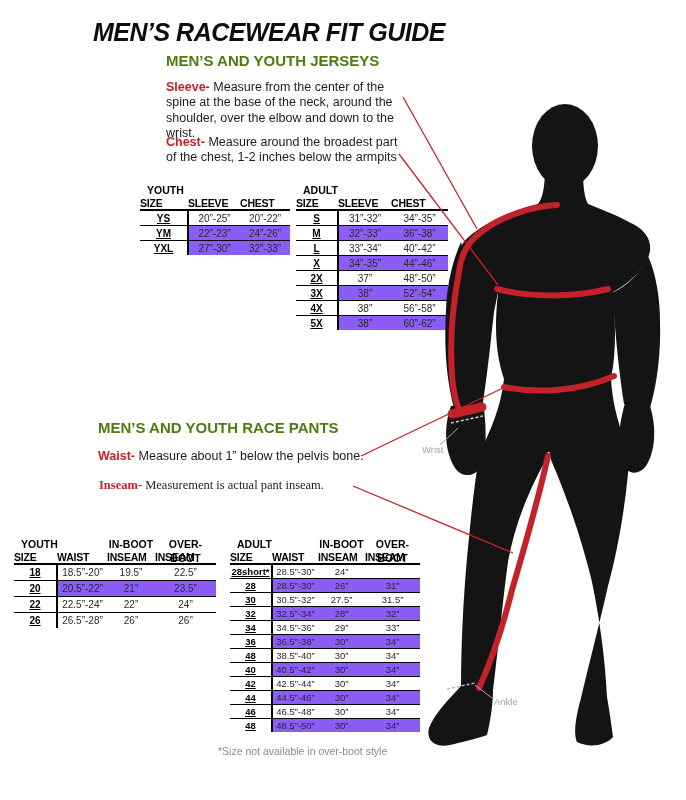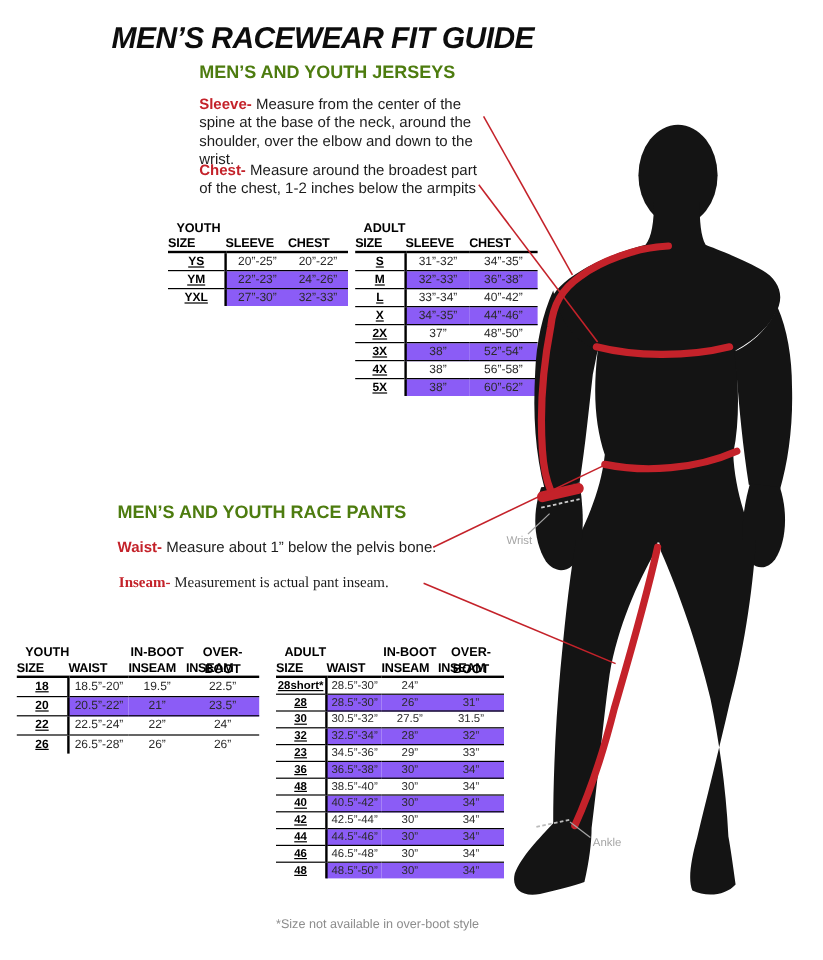--- a/index.html
+++ b/index.html
@@ -276,21 +276,21 @@
             <td>27.5”</td>
             <td>31.5”</td>
           </tr>
           <tr class="shaded">
             <td class="size-cell">32</td>
             <td>32.5”-34”</td>
             <td>28”</td>
             <td>32”</td>
           </tr>
           <tr>
-            <td class="size-cell">23</td>
+            <td class="size-cell">34</td>
             <td>34.5”-36”</td>
             <td>29”</td>
             <td>33”</td>
           </tr>
           <tr class="shaded">
             <td class="size-cell">36</td>
             <td>36.5”-38”</td>
             <td>30”</td>
             <td>34”</td>
           </tr>
@@ -327,21 +327,21 @@
           <tr class="shaded">
             <td class="size-cell">48</td>
             <td>48.5”-50”</td>
             <td>30”</td>
             <td>34”</td>
           </tr>
         </tbody>
     </table>
   </div>
 
-  <div class="abs footnote" style="left:230px;top:745px;margin-top:19px;">*Size not available in over-boot style</div>
+  <div class="abs footnote" style="left:218px;top:745px;">*Size not available in over-boot style</div>
 
   <svg class="figure-layer" viewBox="0 0 686 800">
     <g fill="#141414">
       <ellipse cx="565" cy="146" rx="33" ry="42"></ellipse>
       <path d="
         M 545 168 C 545 185 543 198 538 204
         C 514 210 492 220 479 229 C 464 239 456 249 459 260
         C 468 276 484 287 498 293 C 494 328 496 355 504 379
         C 501 407 490 432 480 452 L 629 452
         C 620 430 612 404 611 378 C 617 350 615 318 613 292

